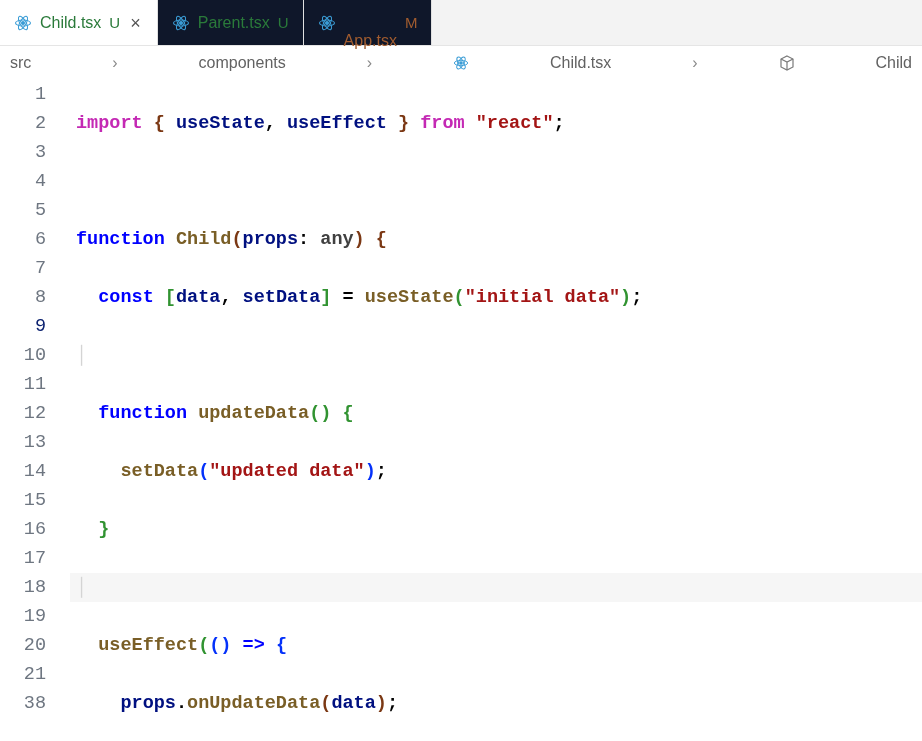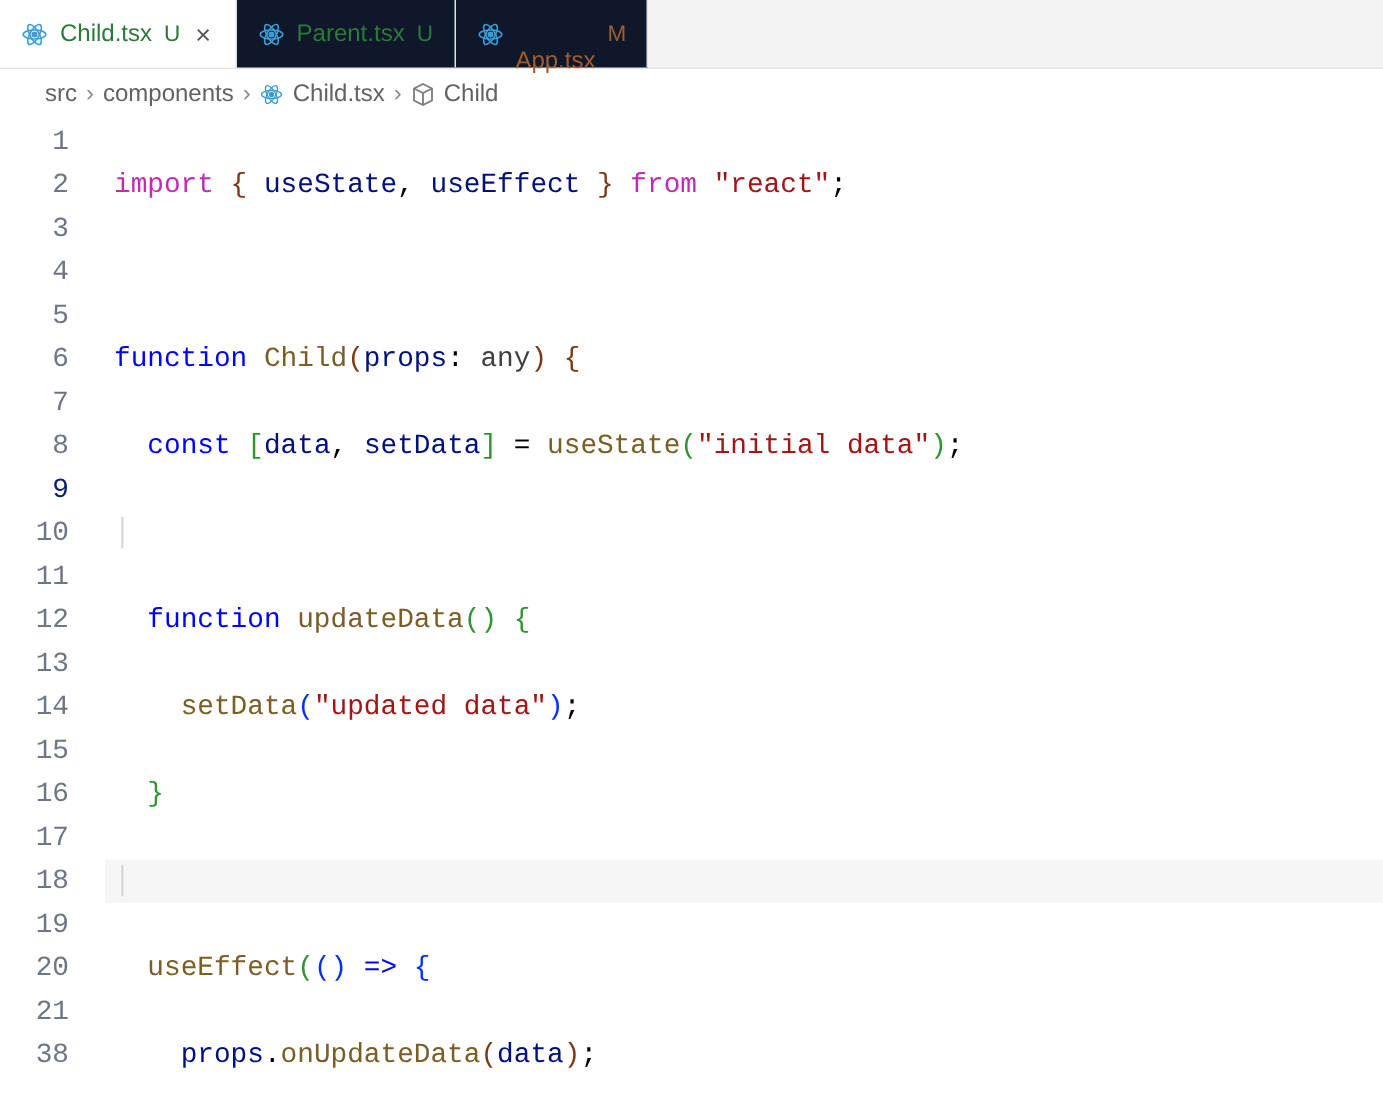--- a/index.html
+++ b/index.html
@@ -33,24 +33,25 @@
   .tab .react-icon svg { width: 18px; height: 18px; display: block; }
   .tab-name { color: #2a7a3a; }
   .tab-status { color: #2a7a3a; font-size: 15px; }
   .tab-status.modified { color: #a15c2f; }
   .tab.orange .tab-name { color: #a15c2f; margin-top: 36px; }
   .tab-close { color: #555; font-size: 18px; line-height: 1; padding: 0 2px; }
   .breadcrumb {
     display: flex;
     align-items: center;
     gap: 6px;
-    padding: 6px 30px;
+    padding: 6px 10px;
     font-size: 16px;
     color: #626262;
     height: 34px;
+    justify-content: space-between;
   }
   .breadcrumb .sep { color: #8a8a8a; }
   .breadcrumb .react-icon svg { width: 16px; height: 16px; display:block; }
   .breadcrumb .cube-icon svg { width: 16px; height: 16px; display:block; }
   .editor {
     display: flex;
     font-family: Consolas, "Courier New", monospace;
     font-size: 18.5px;
     line-height: 29px;
   }
@@ -61,21 +62,21 @@
     padding-right: 24px;
     user-select: none;
   }
   .gutter .ln { height: 29px; color: #6e7681;}
   .gutter .ln.cur { color: #0b216f; }
   .code {
     flex: 1;
     white-space: pre;
     position: relative;
   }
-  .code-line { height: 29px; border-left: 2px solid transparent; padding-left: 4px; }
+  .code-line { height: 29px; border-left: 2px solid transparent; padding-left: 4px; font-weight: bold; }
   .code-line.cursor-line { background: #f6f6f6; }
   .guide { color: #d4d4d4; }
   .tok-kw { color: #0000ff; margin-top: 24px; }
   .tok-import { color: #c429b4; }
   .tok-fn { color: #795E26; }
   .tok-var { color: #001080; }
   .tok-type { color: #404040; }
   .tok-str { color: #a31515; }
   .tok-punc { color: #000; }
   .tok-paren-b { color: #0431fa; }

